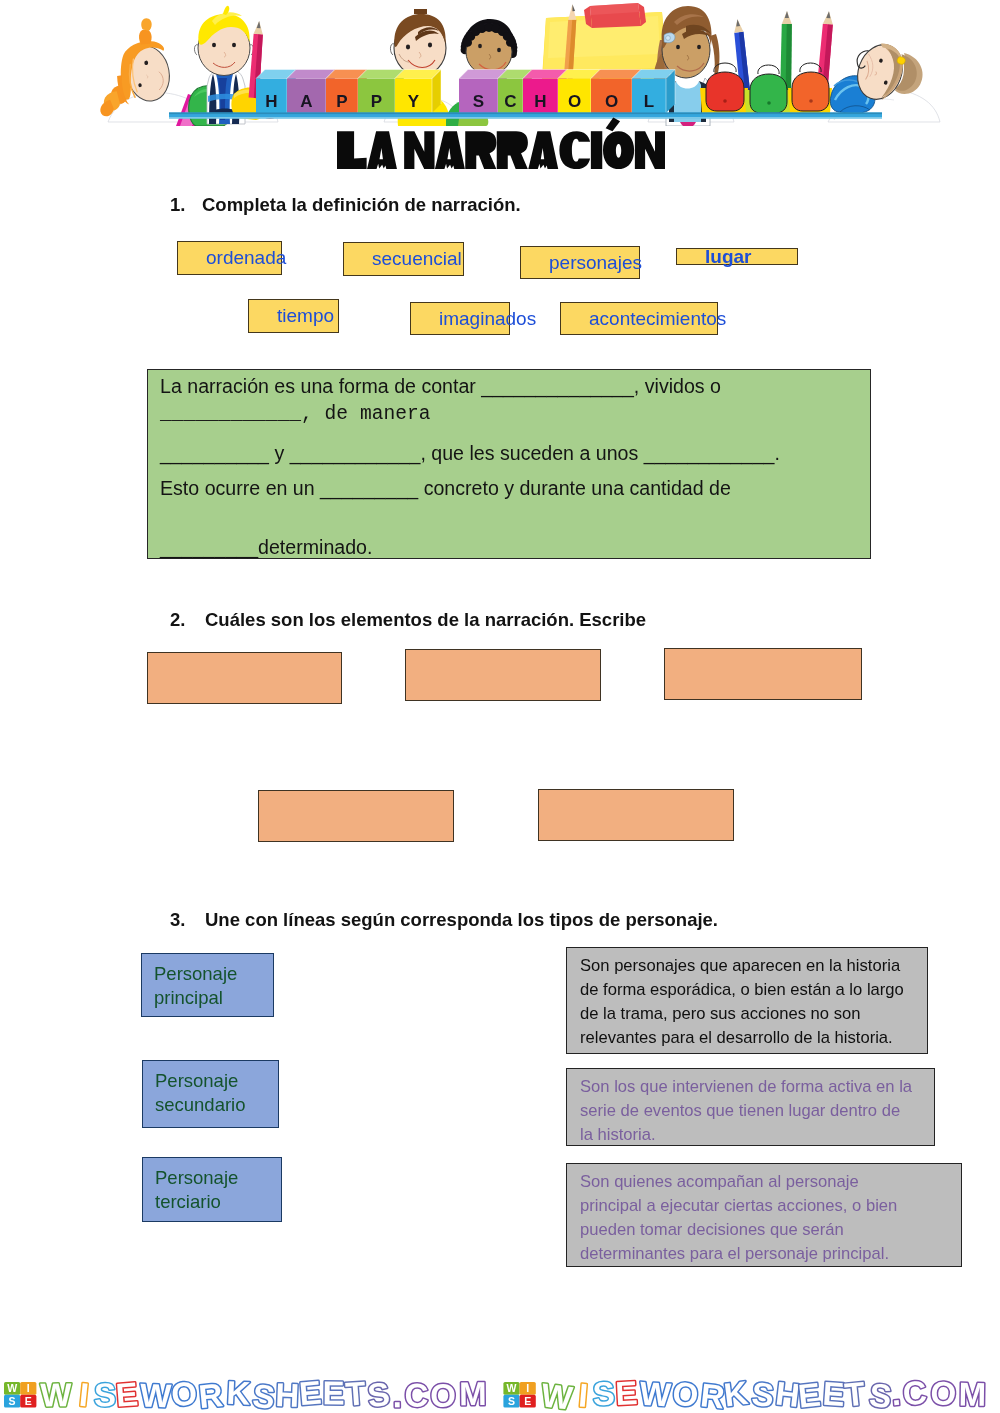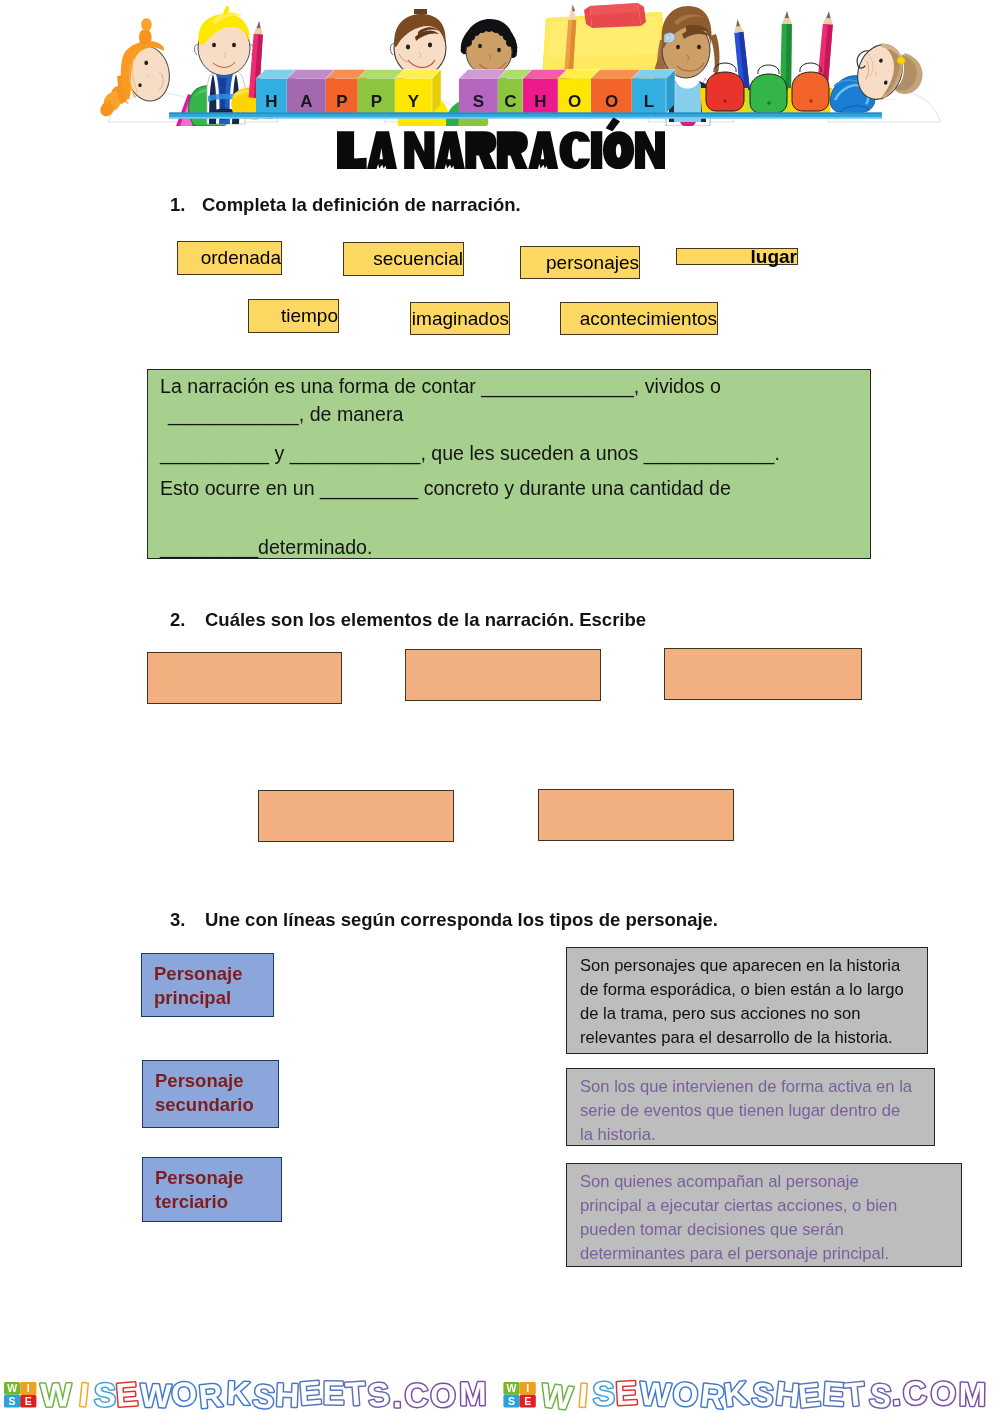--- a/index.html
+++ b/index.html
@@ -5,31 +5,31 @@
   html,body{margin:0;padding:0;}
   body{width:1000px;height:1413px;background:#fff;font-family:"Liberation Sans",sans-serif;position:relative;overflow:hidden;}
   .page{position:absolute;left:0;top:0;width:1000px;height:1413px;background:#fff;}
 
   #banner{position:absolute;left:0;top:0;width:1000px;height:126px;}
   #title{position:absolute;left:337px;top:116px;}
 
   .qnum,.qtext{position:absolute;font-weight:bold;font-size:18.5px;color:#131313;white-space:nowrap;}
 
   .chip{position:absolute;background:#fcd862;border:1.2px solid #44371c;
-        font-size:19px;color:#000000;display:flex;align-items:center;justify-content:flex-end;
-        padding-left:16px;box-sizing:border-box;}
+        font-size:19px;color:#1d4ed8;display:flex;align-items:center;justify-content:flex-start;
+        padding-left:28px;box-sizing:border-box;}
 
   #greenbox{position:absolute;left:147px;top:369px;width:724px;height:190px;
             background:#a7cf8d;border:1.3px solid #262626;box-sizing:border-box;}
   #greenbox .gl{position:absolute;font-size:19.6px;color:#141414;white-space:nowrap;}
 
   .obox{position:absolute;background:#f2af80;border:1.3px solid #3f3323;box-sizing:border-box;}
 
   .bbox{position:absolute;background:#8ba6db;border:1.4px solid #1b3a63;box-sizing:border-box;
-        font-weight:bold;font-size:18.5px;color:#7f1d1d;padding:8px 0 0 12px;line-height:24.3px;}
+        font-weight:normal;font-size:18.5px;color:#14532d;padding:8px 0 0 12px;line-height:24.3px;}
 
   .gbox{position:absolute;background:#bdbdbd;border:1.4px solid #232323;box-sizing:border-box;
         font-size:16.6px;line-height:24px;padding:6px 0 5px 13px;}
 
   #footer{position:absolute;left:0;top:0;width:1000px;height:1413px;pointer-events:none;}
   #footer svg{position:absolute;left:0;top:1358px;}
 </style>
 </head>
 <body>
 
@@ -382,21 +382,21 @@
       <div class="chip" style="left: 410px; top: 302px; width: 100px; height: 33px;">
         <span>imaginados</span>
       </div>
       <div class="chip" style="left: 560px; top: 302px; width: 158px; height: 33px;">
         <span>acontecimientos</span>
       </div>
     </div>
 
   <div id="greenbox">
     <div class="gl" style="left:12px;top:5px;">La narración es una forma de contar ______________, vividos o</div>
-    <div class="gl" style="left:20px;top:33px;">____________, de manera</div>
+    <div class="gl" style="left:12px;top:33px;font-family:Liberation Mono, monospace;">____________, de manera</div>
     <div class="gl" style="left:12px;top:72px;">__________  y ____________, que les suceden a unos ____________.</div>
     <div class="gl" style="left:12px;top:107px;">Esto ocurre en un _________ concreto y durante una cantidad de</div>
     <div class="gl" style="left:12px;top:133px;margin-top:33px;">_________determinado.</div>
   </div>
 
   <div class="qnum" style="left:170px;top:609px;">2.</div>
   <div class="qtext" style="left:205px;top:609px;">Cuáles son los elementos de la narración. Escribe</div>
 
   <div id="oboxes">
       <div class="obox" style="left: 147px; top: 652px; width: 195px; height: 52px;"></div>

